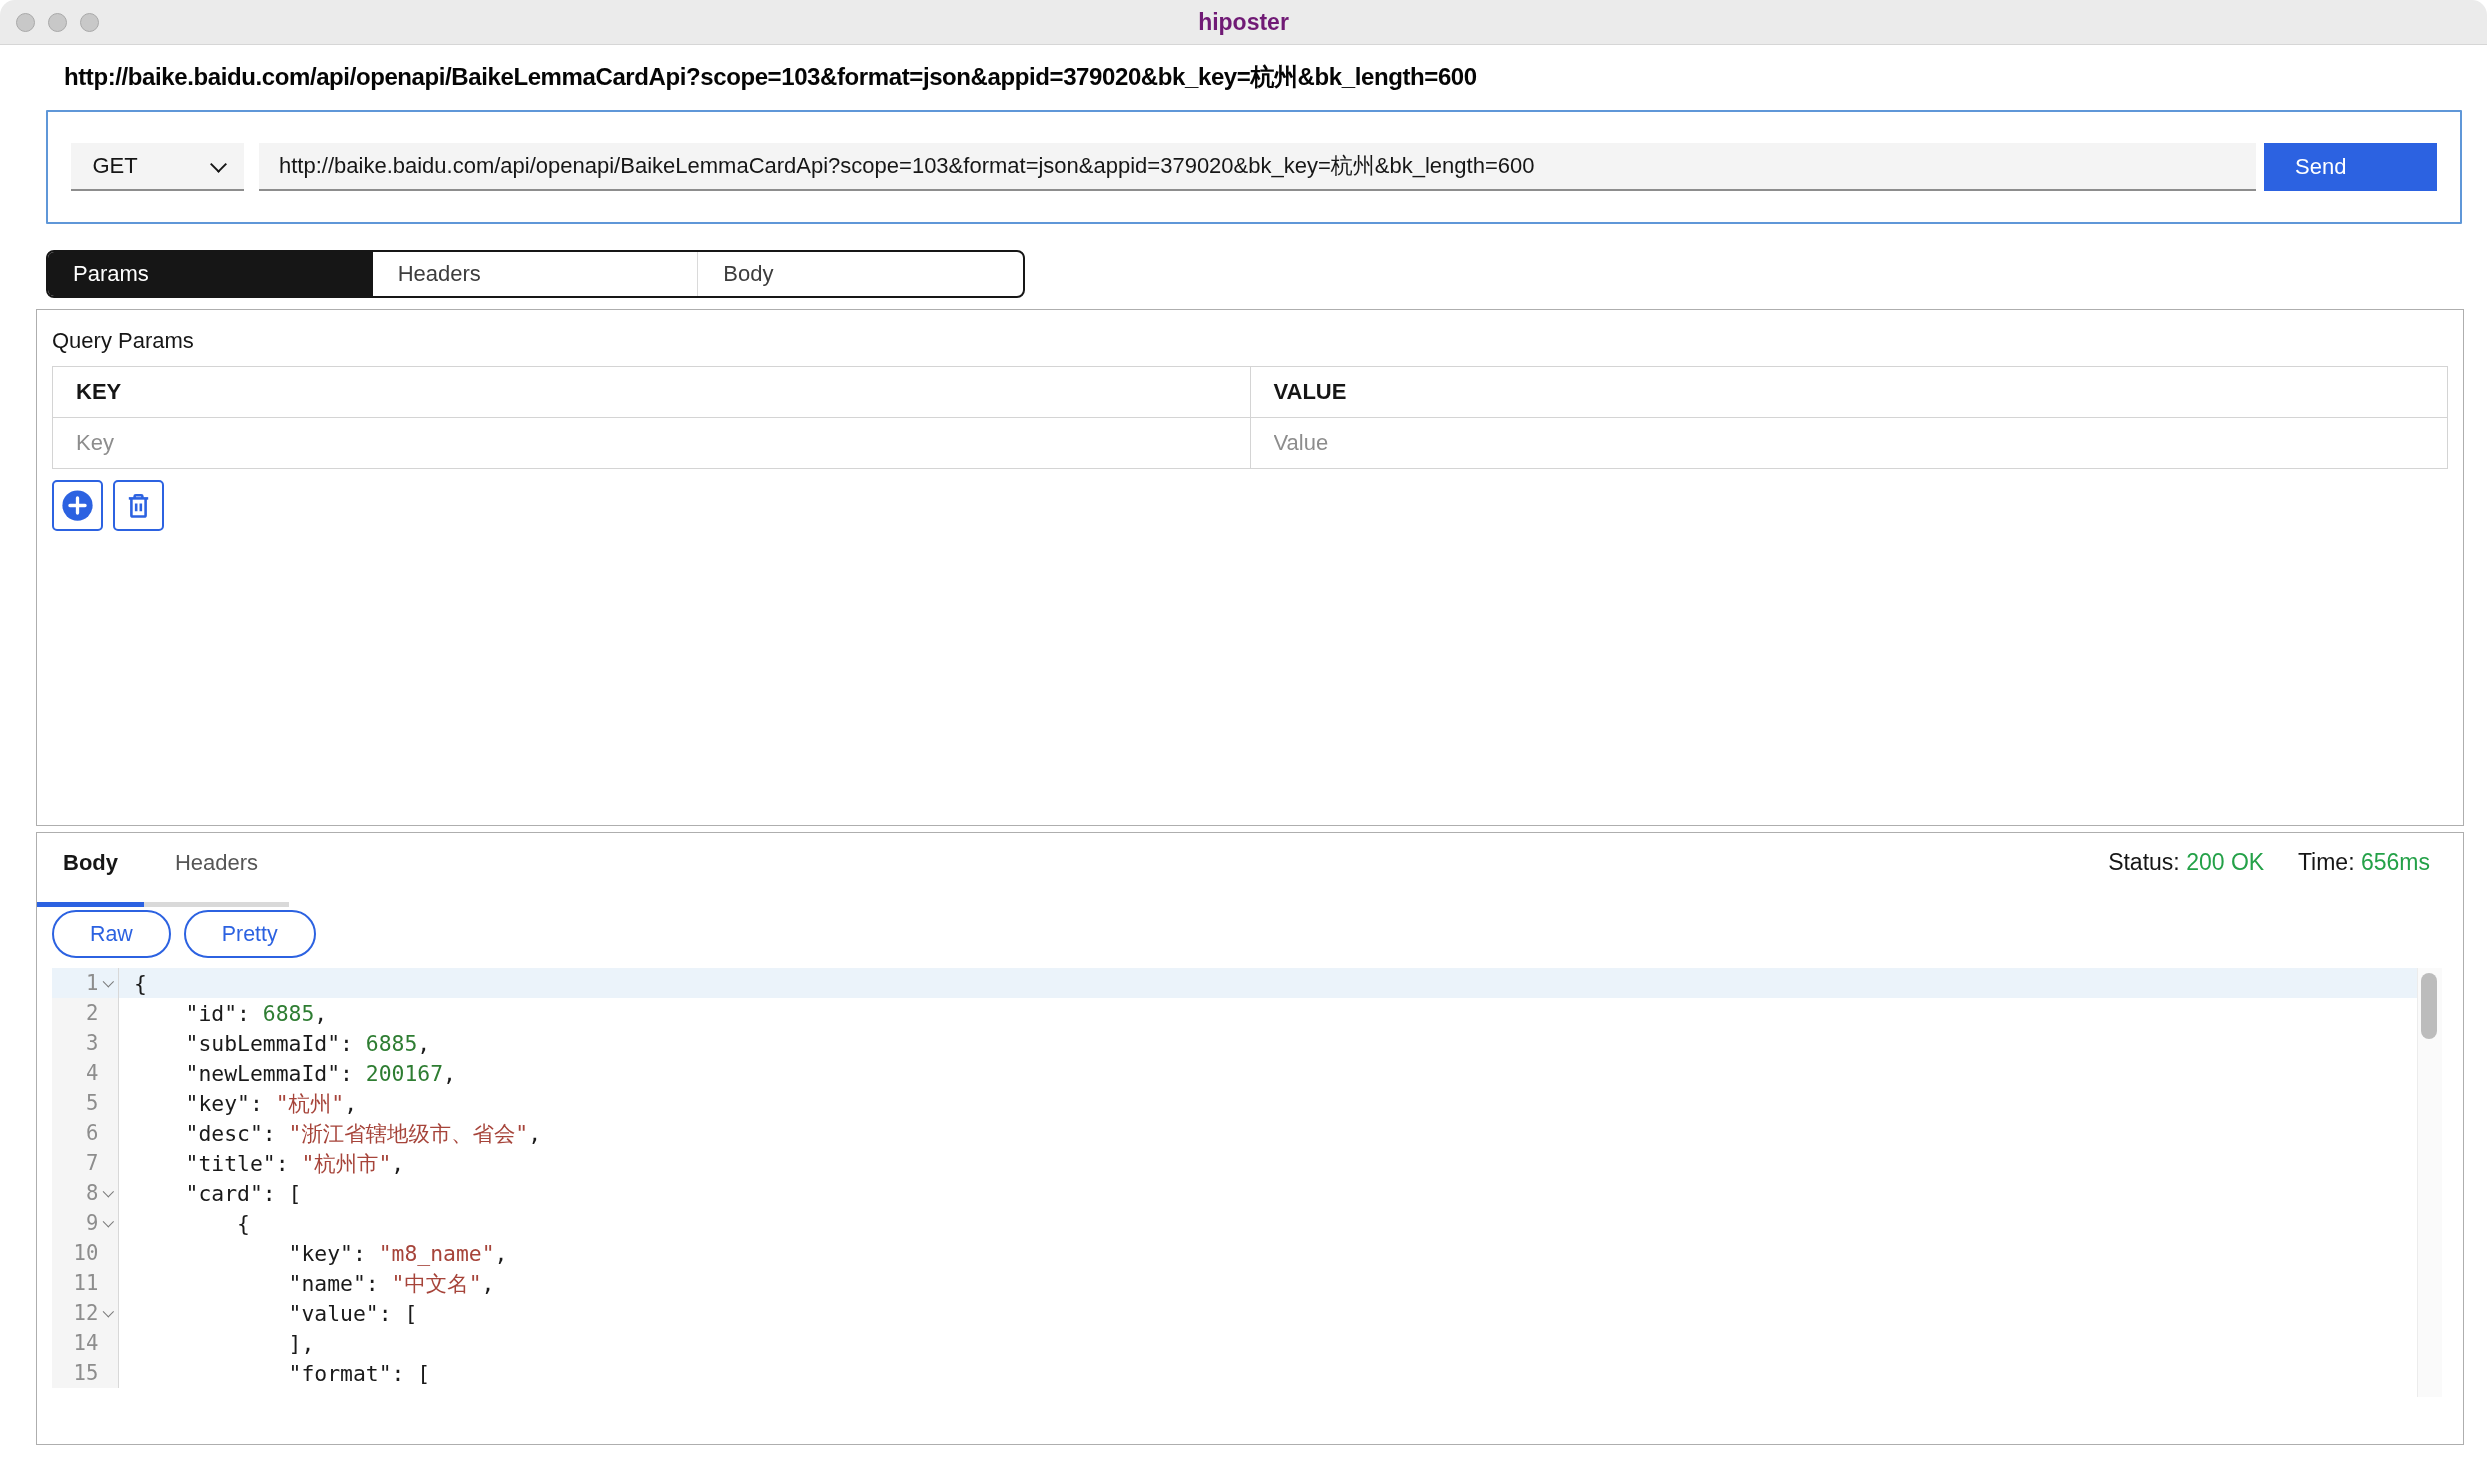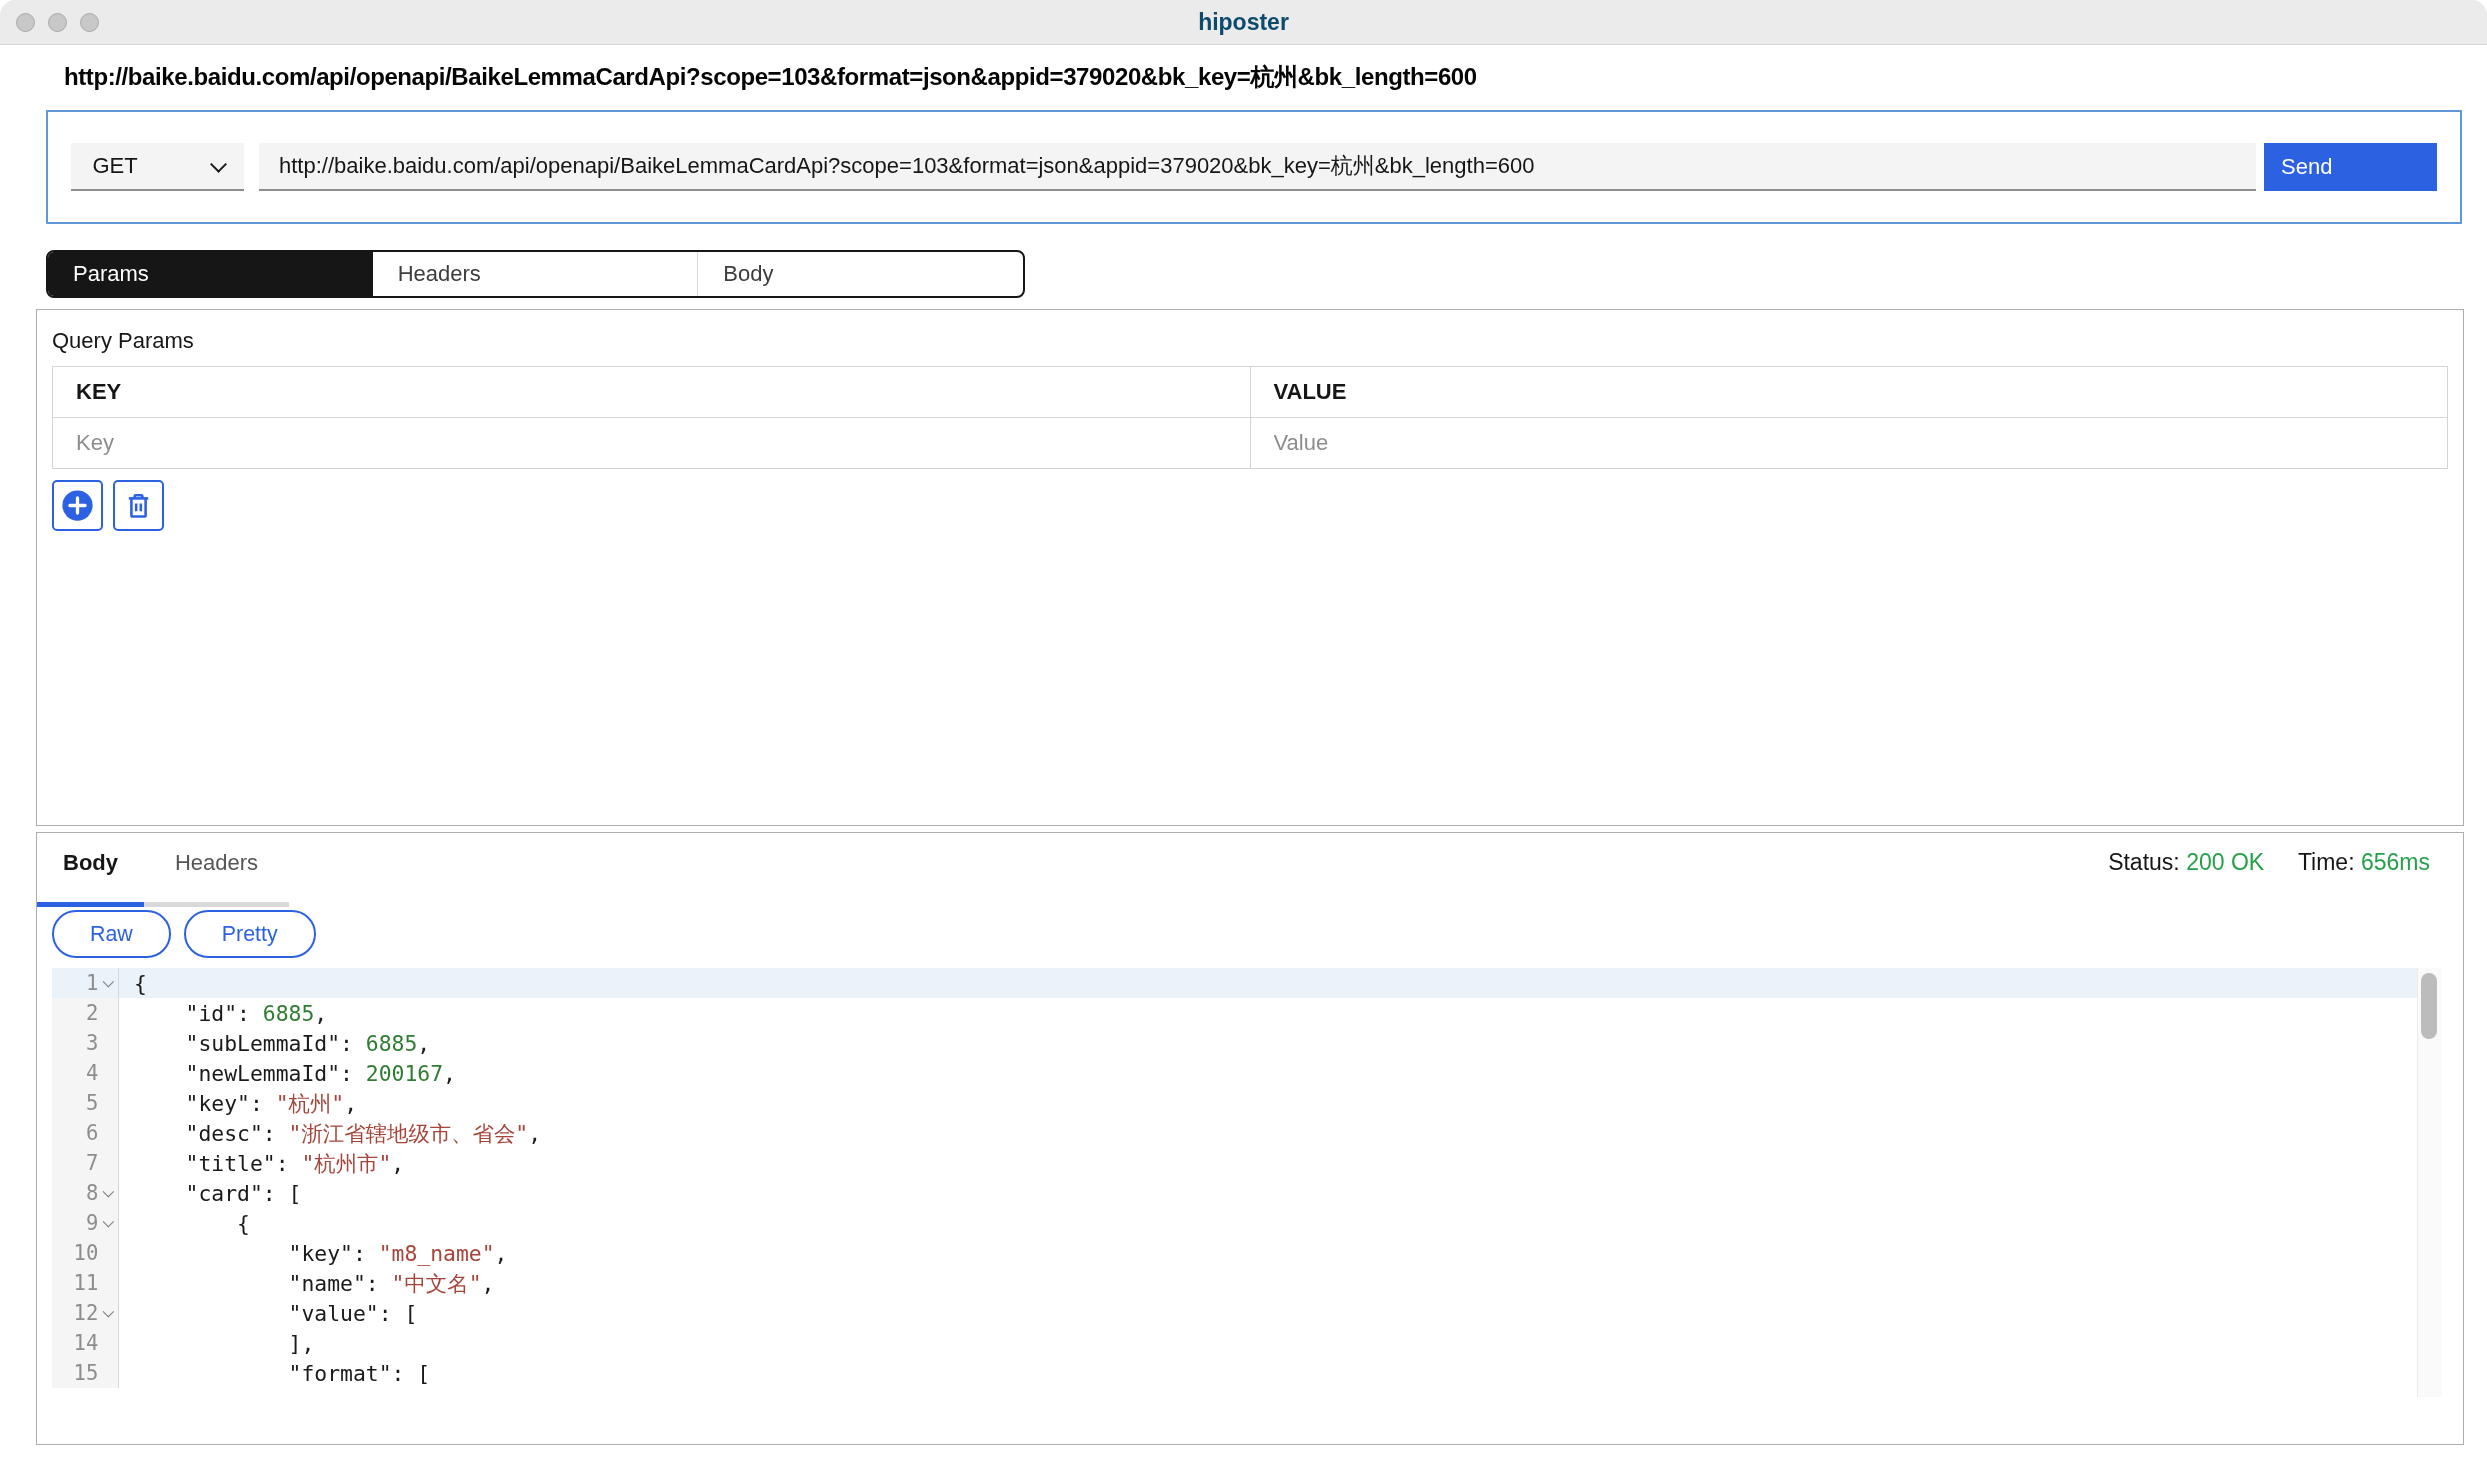--- a/index.html
+++ b/index.html
@@ -6,40 +6,40 @@
   html,body { width:2487px; height:1479px; background:#ffffff; overflow:hidden;
               font-family:"Liberation Sans", sans-serif; -webkit-font-smoothing:antialiased; }
 
   
   .titlebar { position:relative; height:45px; background:#ebebeb;
               border-bottom:1.6px solid #d6d6d6; border-radius:15px 15px 0 0; }
   .lights { position:absolute; left:16.4px; top:0; height:100%; display:flex; align-items:center; gap:13px; }
   .light { width:19px; height:19px; border-radius:50%; background:#c8c8c8; border:0.8px solid #a9a9a9; }
   .win-title { position:absolute; left:0; right:0; top:0; height:100%;
                display:flex; align-items:center; justify-content:center;
-               font-weight:bold; font-size:23px; color:#0c4a6e; }
+               font-weight:bold; font-size:23px; color:#701a75; }
 
   
   .url-heading { margin:16.4px 33px 0 64px; font-weight:bold; font-size:24px; color:#050505;
                  letter-spacing:-0.4px; white-space:nowrap; }
 
   
   .request-bar { margin:16.4px 25px 0 46px; height:114px; border:2.5px solid #5f97d8; border-radius:1px;
                  display:flex; align-items:center; padding:0 23px; }
   .method-select { width:173px; height:48px; background:#f4f4f4; border-bottom:2.5px solid #8d8d8d;
                    display:flex; align-items:center; justify-content:space-between;
                    padding:0 21.4px; font-size:22px; color:#161616; cursor:pointer; }
   .chev { display:inline-block; width:11.5px; height:11.5px;
           border-right:2.5px solid #161616; border-bottom:2.5px solid #161616;
           transform:rotate(45deg) translateY(-2.5px); }
   .url-input { flex:1; height:48px; background:#f4f4f4; border:none; border-bottom:2.5px solid #8d8d8d;
                margin-left:15px; padding:0 20px; font-size:22px; color:#161616;
                font-family:"Liberation Sans", sans-serif; outline:none; }
   .send-btn { width:173px; height:48px; margin-left:8.2px; border:none; background:#2c62e1; color:#ffffff;
-              font-size:22px; text-align:left; padding-left:17px; cursor:pointer;
+              font-size:22px; text-align:left; padding-left:31px; cursor:pointer;
               font-family:"Liberation Sans", sans-serif; }
 
   
   .req-tabs { margin:26px 0 0 46px; width:979px; height:48px; border:2.5px solid #161616;
               border-radius:8px; display:flex; overflow:hidden; background:#ffffff; }
   .req-tab { flex:1; display:flex; align-items:center; padding-left:25px; font-size:22px;
              color:#3d3d3d; cursor:pointer; }
   .req-tab.active { background:#161616; color:#ffffff; }
   .req-tab.divided { border-left:1.6px solid #dadada; }
 

